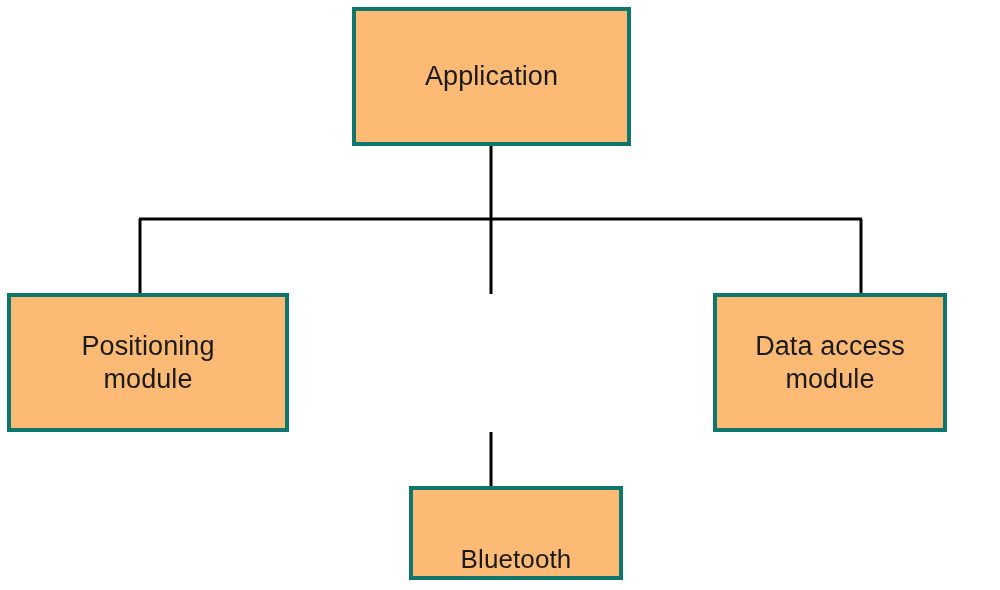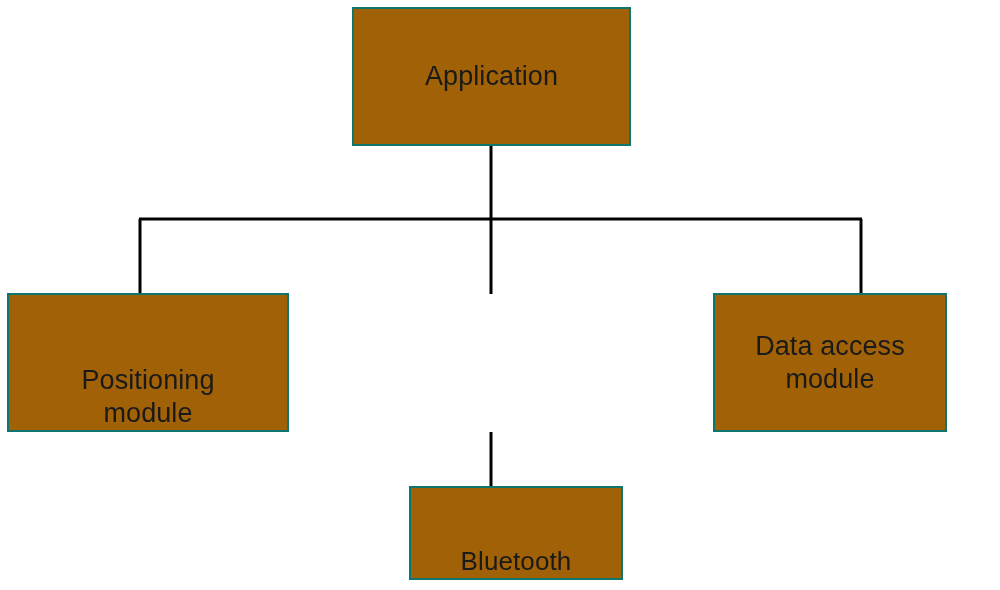--- a/index.html
+++ b/index.html
@@ -23,22 +23,22 @@
     position: absolute;
     left: 0;
     top: 0;
     width: 1000px;
     height: 590px;
     pointer-events: none;
   }
   .node-box {
     position: absolute;
     box-sizing: border-box;
-    border: 2px solid #0f766e;
-    background: #a16207;
+    border: 4px solid #0f766e;
+    background: #fdba74;
     display: flex;
     align-items: center;
     justify-content: center;
     text-align: center;
   }
   .node-label {
     color: #1a1a1a;
     font-size: 27px;
     line-height: 1.22;
     letter-spacing: 0.1px;
@@ -68,21 +68,21 @@
       <line x1="861" y1="219" x2="861" y2="294"></line>
 
       <line x1="491" y1="432" x2="491" y2="487"></line>
     </g>
   </svg>
 
   <div class="node-box" style="left:352px; top:7px; width:279px; height:139px;">
     <span class="node-label">Application</span>
   </div>
 
-  <div class="node-box" style="left:7px; top:293px; width:282px; height:139px;align-items:flex-end;">
+  <div class="node-box" style="left:7px; top:293px; width:282px; height:139px;">
     <span class="node-label">Positioning
 module</span>
   </div>
 
 
   <div class="node-box" style="left:713px; top:293px; width:234px; height:139px;">
     <span class="node-label">Data access
 module</span>
   </div>
 

